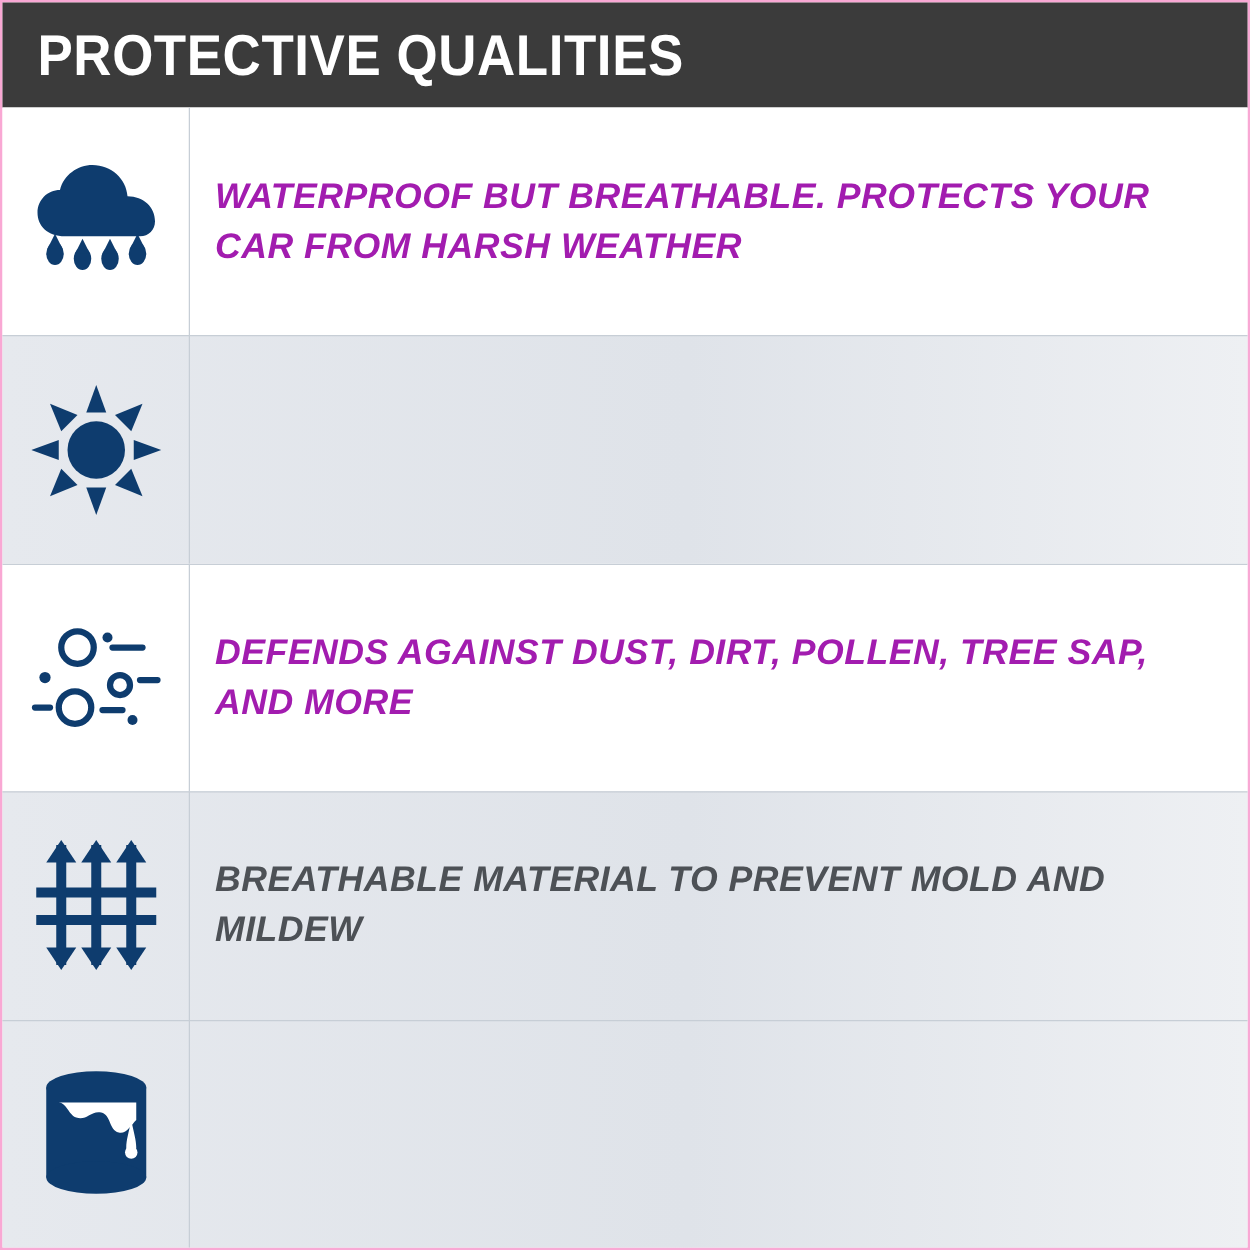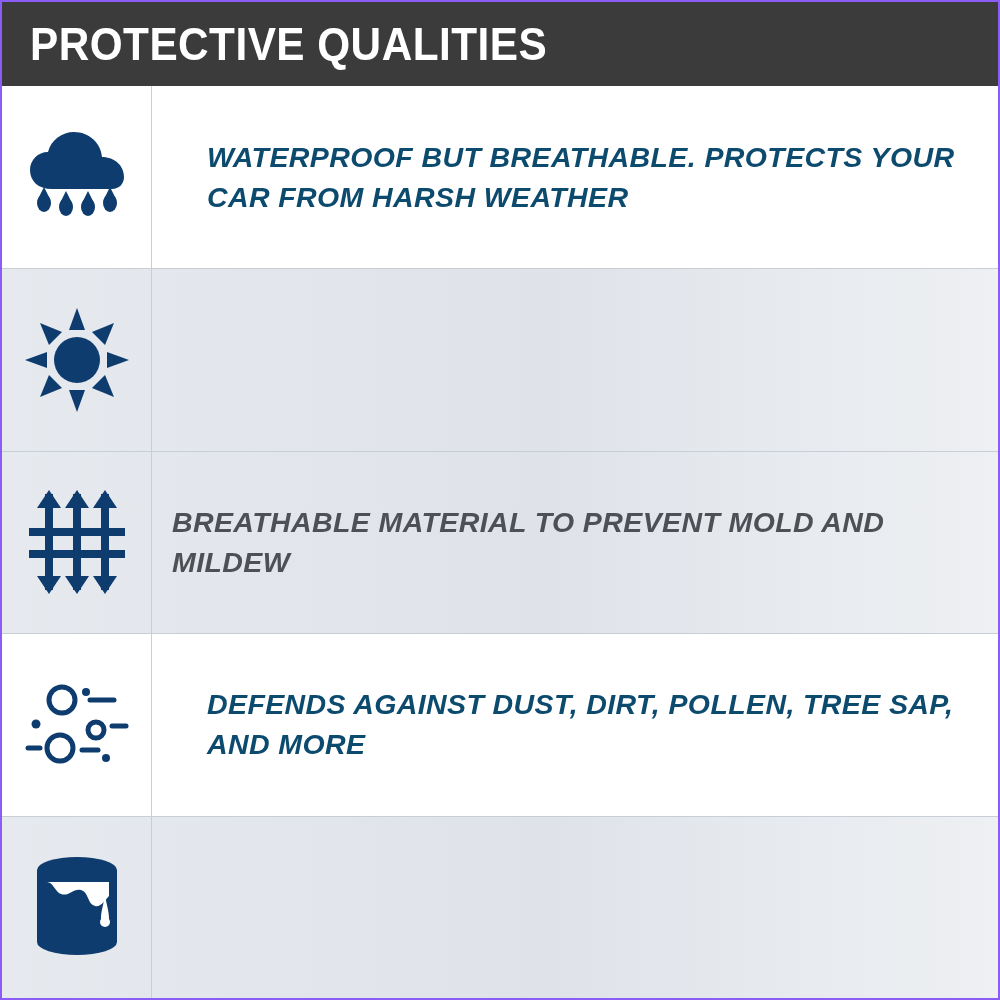--- a/index.html
+++ b/index.html
@@ -11,21 +11,21 @@
     width: 1000px;
     height: 1000px;
     font-family: "Liberation Sans", sans-serif;
     overflow: hidden;
   }
   .infographic {
     position: relative;
     width: 1000px;
     height: 1000px;
     box-sizing: border-box;
-    border: 2px solid #8b5cf6;
+    border: 2px solid #f9a8d4;
     background: #ffffff;
     display: flex;
     flex-direction: column;
   }
   
   .header {
     height: 84px;
     background: #3b3b3b;
     display: flex;
     align-items: center;
@@ -99,22 +99,21 @@
   }
   .row-text {
     font-size: 28.5px;
     font-weight: bold;
     font-style: italic;
     line-height: 1.42;
     letter-spacing: 0.4px;
     font-family: "Liberation Sans", sans-serif;
   }
   .text-blue {
-    color: #0c4a6e;
-    margin-left: 35px;
+    color: #a21caf;
   }
   .text-gray {
     color: #4d5156;
   }
 </style>
 </head>
 <body>
 
 <div class="infographic">
 
@@ -156,43 +155,20 @@
             <path d="M104 52 L82 60 L82 44 Z"></path>
             <path d="M15 15 L37 24 L24 37 Z"></path>
             <path d="M89 15 L80 37 L67 24 Z"></path>
             <path d="M15 89 L24 67 L37 80 Z"></path>
             <path d="M89 89 L67 80 L80 67 Z"></path>
           </g>
         </svg>
       </div>
     </div>
 
-
-    <div class="row shaded">
-      <div class="icon-cell">
-        <svg width="108" height="108" viewBox="0 0 108 108">
-          <g fill="#0e3c6e">
-            <rect x="6" y="40" width="96" height="8"></rect>
-            <rect x="6" y="62" width="96" height="8"></rect>
-            <rect x="22" y="6" width="8" height="96"></rect>
-            <rect x="50" y="6" width="8" height="96"></rect>
-            <rect x="78" y="6" width="8" height="96"></rect>
-            <path d="M26 2 L38 20 L14 20 Z"></path>
-            <path d="M54 2 L66 20 L42 20 Z"></path>
-            <path d="M82 2 L94 20 L70 20 Z"></path>
-            <path d="M26 106 L14 88 L38 88 Z"></path>
-            <path d="M54 106 L42 88 L66 88 Z"></path>
-            <path d="M82 106 L70 88 L94 88 Z"></path>
-          </g>
-        </svg>
-      </div>
-      <div class="text-cell">
-        <div class="row-text text-gray">BREATHABLE MATERIAL TO PREVENT MOLD AND MILDEW</div>
-      </div>
-    </div>
 
     <div class="row light">
       <div class="icon-cell">
         <svg width="110" height="100" viewBox="0 0 110 100">
           <g fill="none" stroke="#0e3c6e" stroke-width="5" stroke-linecap="round">
             <circle cx="40" cy="26" r="13"></circle>
             <circle cx="38" cy="74" r="13"></circle>
             <circle cx="74" cy="56" r="8"></circle>
             <circle cx="14" cy="50" r="4.5" fill="#0e3c6e" stroke="none"></circle>
             <circle cx="64" cy="18" r="4" fill="#0e3c6e" stroke="none"></circle>
@@ -204,20 +180,43 @@
           </g>
         </svg>
       </div>
       <div class="text-cell">
         <div class="row-text text-blue">DEFENDS AGAINST DUST, DIRT, POLLEN, TREE SAP, AND MORE</div>
       </div>
     </div>
 
     <div class="row shaded">
       <div class="icon-cell">
+        <svg width="108" height="108" viewBox="0 0 108 108">
+          <g fill="#0e3c6e">
+            <rect x="6" y="40" width="96" height="8"></rect>
+            <rect x="6" y="62" width="96" height="8"></rect>
+            <rect x="22" y="6" width="8" height="96"></rect>
+            <rect x="50" y="6" width="8" height="96"></rect>
+            <rect x="78" y="6" width="8" height="96"></rect>
+            <path d="M26 2 L38 20 L14 20 Z"></path>
+            <path d="M54 2 L66 20 L42 20 Z"></path>
+            <path d="M82 2 L94 20 L70 20 Z"></path>
+            <path d="M26 106 L14 88 L38 88 Z"></path>
+            <path d="M54 106 L42 88 L66 88 Z"></path>
+            <path d="M82 106 L70 88 L94 88 Z"></path>
+          </g>
+        </svg>
+      </div>
+      <div class="text-cell">
+        <div class="row-text text-gray">BREATHABLE MATERIAL TO PREVENT MOLD AND MILDEW</div>
+      </div>
+    </div>
+
+    <div class="row shaded">
+      <div class="icon-cell">
         <svg width="100" height="110" viewBox="0 0 100 110">
           <g fill="#0e3c6e">
             <ellipse cx="50" cy="18" rx="40" ry="13"></ellipse>
             <rect x="10" y="18" width="80" height="72"></rect>
             <ellipse cx="50" cy="90" rx="40" ry="13"></ellipse>
           </g>
           <g fill="#ffffff">
             <path d="M20 30 C26 30 28 40 34 42 C42 45 46 36 54 38 C62 40 60 52 68 54 C74 55.5 78 48 82 44 L82 30 Z"></path>
             <path d="M78 44 C76 54 74 60 74 66 C74 72 82 72 82 66 C82 60 80 54 78 44 Z"></path>
             <circle cx="78" cy="70" r="5"></circle>

